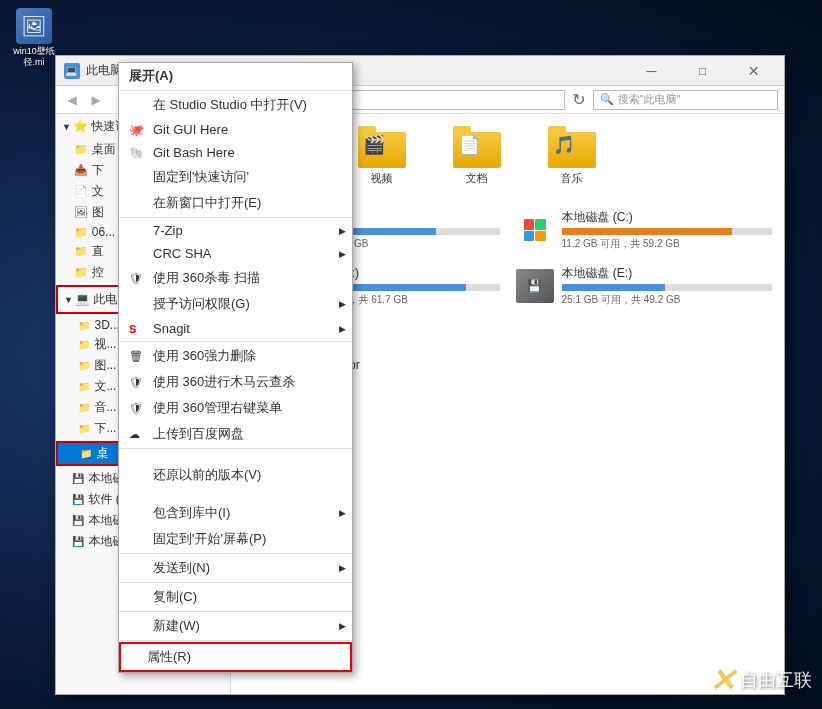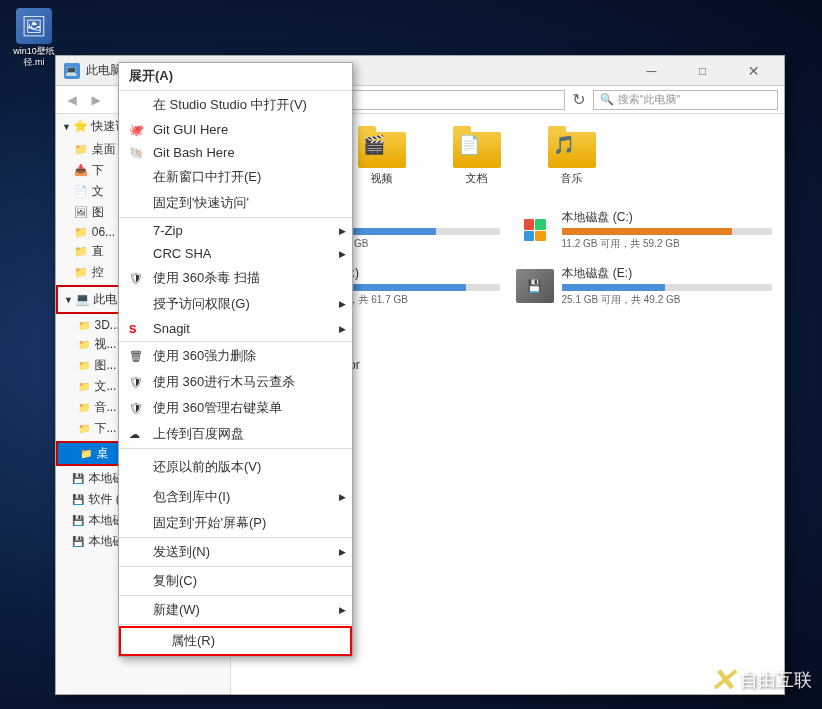--- a/index.html
+++ b/index.html
@@ -291,26 +291,26 @@
     <span>Git GUI Here</span>
   </div>
 
   <div style="display:flex;align-items:center;padding:4px 10px;cursor:pointer;color:#333;min-height:22px;">
     <span style="width:18px;margin-right:6px;font-size:12px;color:#e84393;">🐚</span>
     <span>Git Bash Here</span>
   </div>
 
   <div style="display:flex;align-items:center;padding:4px 10px;cursor:pointer;color:#333;min-height:22px;">
     <span style="width:18px;margin-right:6px;"></span>
+    <span>固定到'快速访问'</span>
+  </div>
+
+  <div style="display:flex;align-items:center;padding:4px 10px;cursor:pointer;color:#333;min-height:22px;">
+    <span style="width:18px;margin-right:6px;"></span>
     <span>在新窗口中打开(E)</span>
-  </div>
-
-  <div style="display:flex;align-items:center;padding:4px 10px;cursor:pointer;color:#333;min-height:22px;">
-    <span style="width:18px;margin-right:6px;"></span>
-    <span>固定到'快速访问'</span>
   </div>
   <div style="height:1px;background:#ddd;margin:1px 0;"></div>
 
   <div style="display:flex;align-items:center;padding:4px 10px;cursor:pointer;color:#333;min-height:22px;position:relative;">
     <span style="width:18px;margin-right:6px;"></span>
     <span>7-Zip</span>
     <span style="position:absolute;right:6px;font-size:9px;">▶</span>
   </div>
 
   <div style="display:flex;align-items:center;padding:4px 10px;cursor:pointer;color:#333;min-height:22px;position:relative;">
@@ -351,21 +351,21 @@
     <span style="width:18px;margin-right:6px;font-size:11px;">🛡</span>
     <span>使用 360管理右键菜单</span>
   </div>
 
   <div style="display:flex;align-items:center;padding:4px 10px;cursor:pointer;color:#333;min-height:22px;">
     <span style="width:18px;margin-right:6px;font-size:11px;">☁</span>
     <span>上传到百度网盘</span>
   </div>
   <div style="height:1px;background:#ddd;margin:1px 0;"></div>
 
-  <div style="display:flex;align-items:center;padding:8px 10px;cursor:pointer;color:#333;min-height:22px;">
+  <div style="display:flex;align-items:center;padding:16px 10px;cursor:pointer;color:#333;min-height:22px;">
     <span style="width:18px;margin-right:6px;"></span>
     <span>还原以前的版本(V)</span>
   </div>
 
   <div style="display:flex;align-items:center;padding:4px 10px;cursor:pointer;color:#333;min-height:22px;position:relative;">
     <span style="width:18px;margin-right:6px;"></span>
     <span>包含到库中(I)</span>
     <span style="position:absolute;right:6px;font-size:9px;">▶</span>
   </div>
 
@@ -388,21 +388,21 @@
   </div>
   <div style="height:1px;background:#ddd;margin:1px 0;"></div>
 
   <div style="display:flex;align-items:center;padding:4px 10px;cursor:pointer;color:#333;min-height:22px;position:relative;">
     <span style="width:18px;margin-right:6px;"></span>
     <span>新建(W)</span>
     <span style="position:absolute;right:6px;font-size:9px;">▶</span>
   </div>
   <div style="height:1px;background:#ddd;margin:1px 0;"></div>
 
-  <div style="display:flex;align-items:center;padding:4px 26px;cursor:pointer;color:#333;min-height:22px;border:2px solid #e00;text-align:right;">
+  <div style="display:flex;align-items:center;padding:4px 2px;cursor:pointer;color:#333;min-height:22px;border:2px solid #e00;text-align:right;">
     <span style="width:18px;margin-right:6px;"></span>
     <span>属性(R)</span>
   </div>
 </div>
 
 <div style="position:absolute;bottom:10px;right:10px;display:flex;align-items:center;gap:4px;opacity:0.9;">
   <div style="font-size:32px;color:#e8c84a;font-style:italic;font-weight:900;font-family:Arial Black,sans-serif;">✕</div>
   <div style="font-size:18px;color:white;font-weight:normal;text-shadow:1px 1px 3px rgba(0,0,0,0.7);">
     <span>自由互联</span>
   </div>

